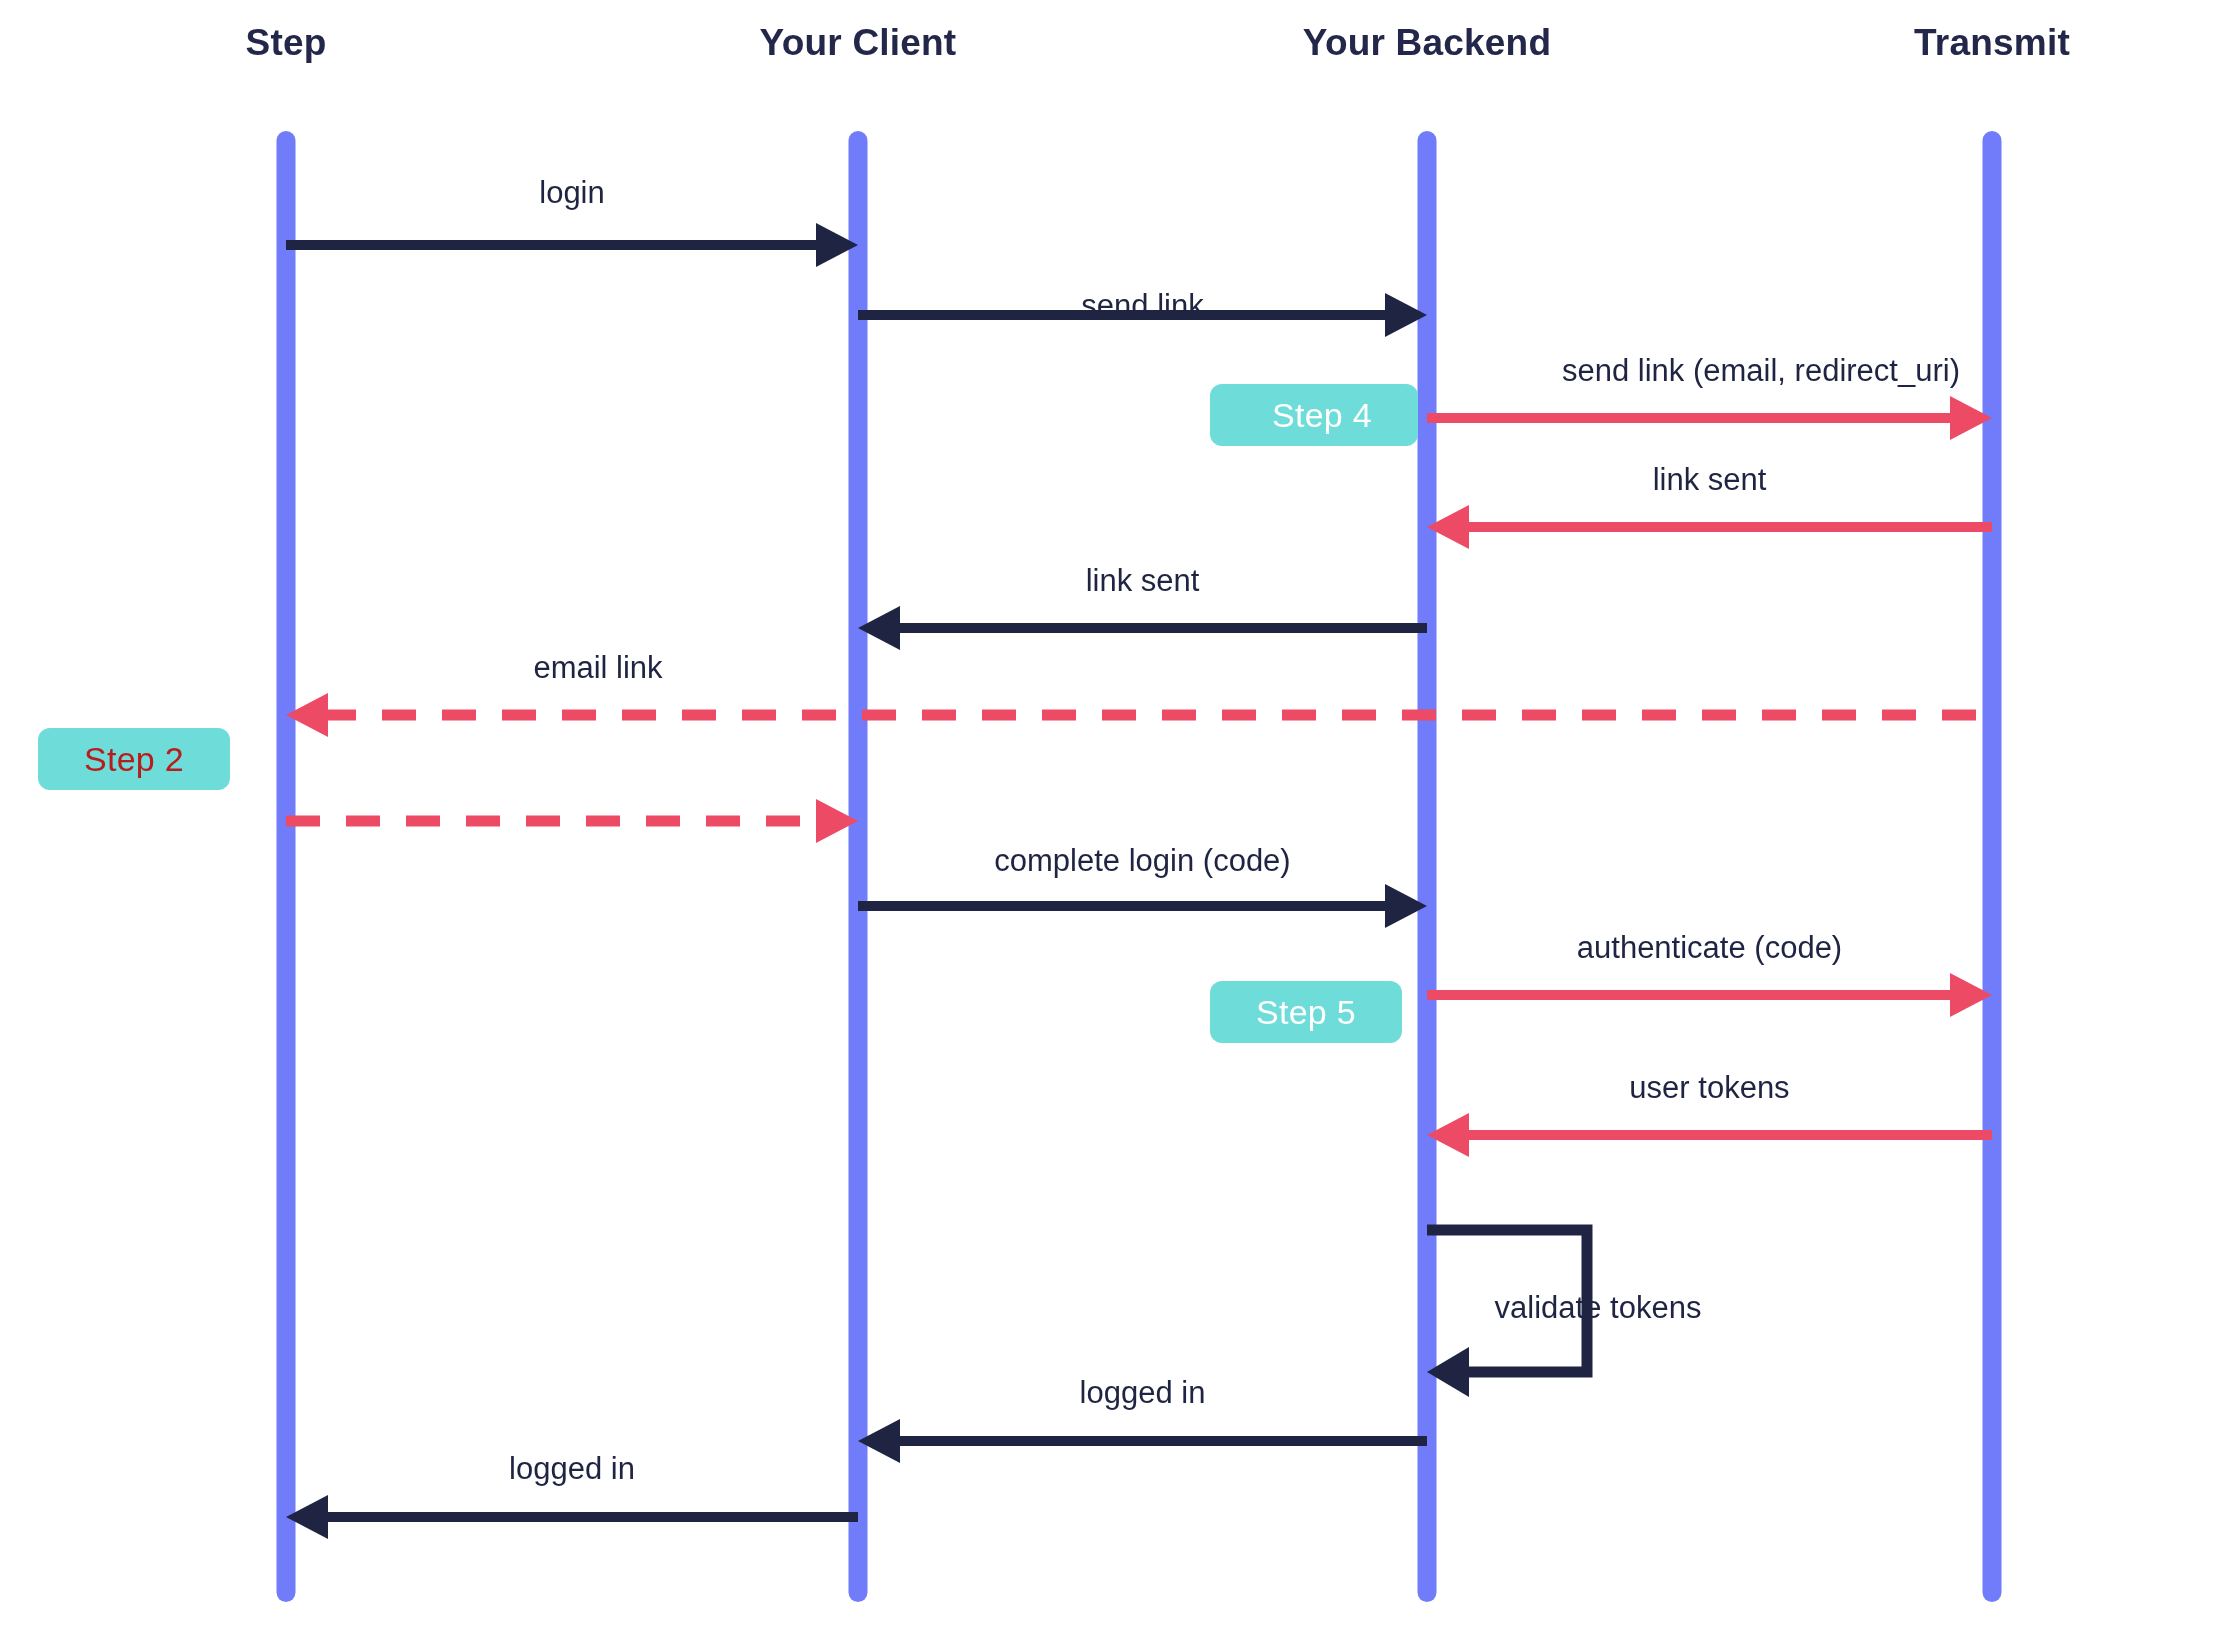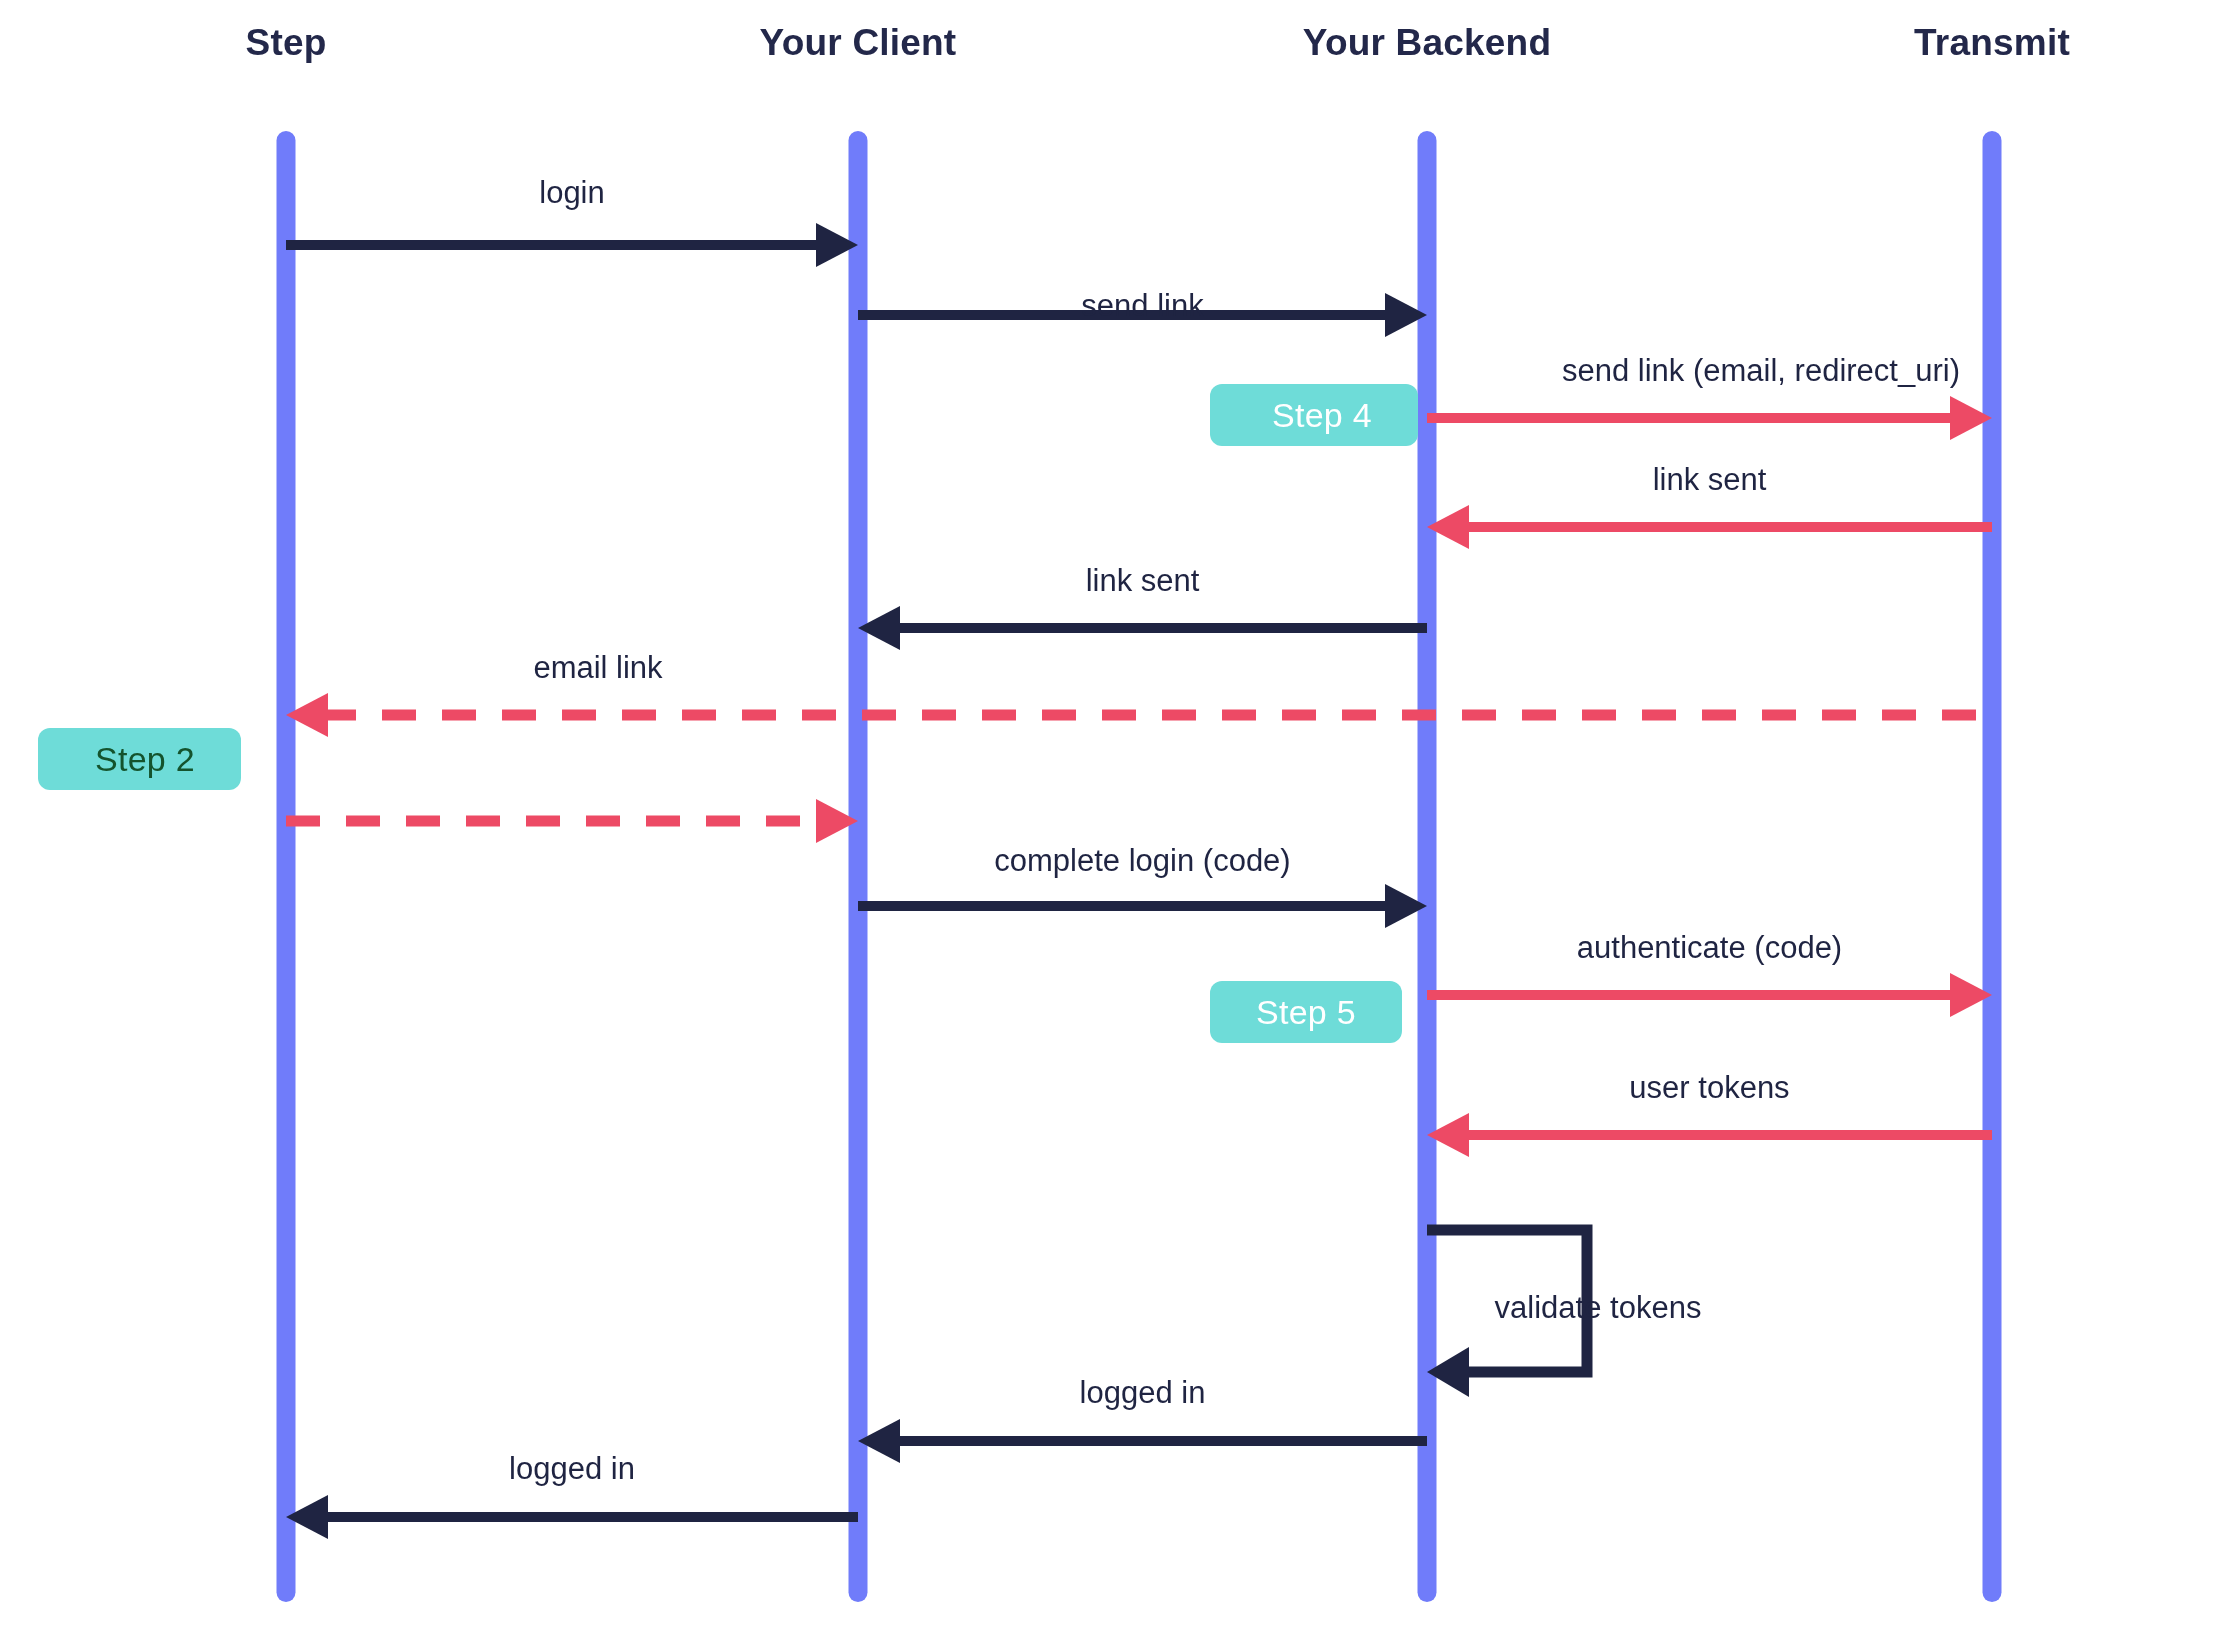--- a/index.html
+++ b/index.html
@@ -142,17 +142,17 @@
         <path d="M 10 30 L 52 8 L 52 52 Z" fill="#1f2442"></path>
       </svg>
       <div class="msg-label" style="left: 1142.5px; top: 1375px; color: rgb(31, 36, 66);">logged in</div>
       <svg class="arrow-svg" width="592" height="60" style="left: 276px; top: 1487px;">
         <line y1="30" y2="30" x1="46" x2="582" stroke="#1f2442" stroke-width="10"></line>
         <path d="M 10 30 L 52 8 L 52 52 Z" fill="#1f2442"></path>
       </svg>
       <div class="msg-label" style="left: 572px; top: 1451px; color: rgb(31, 36, 66);">logged in</div>
     </div>
   <div id="badges-layer">
-      <div class="step-badge" style="left: 38px; top: 728px; width: 192px; height: 62px; background: rgb(110, 220, 216); color: #14532d; padding-left: 11px;">Step 2</div>
+      <div class="step-badge" style="left: 38px; top: 728px; width: 192px; height: 62px; background: rgb(110, 220, 216); color: #b91c1c;">Step 2</div>
       <div class="step-badge" style="left: 1210px; top: 384px; width: 192px; height: 62px; background: rgb(110, 220, 216); color: rgb(255, 255, 255); padding-left: 16px;">Step 4</div>
       <div class="step-badge" style="left: 1210px; top: 981px; width: 192px; height: 62px; background: rgb(110, 220, 216); color: rgb(255, 255, 255);">Step 5</div>
     </div>
 </div>
 
 </body></html>

